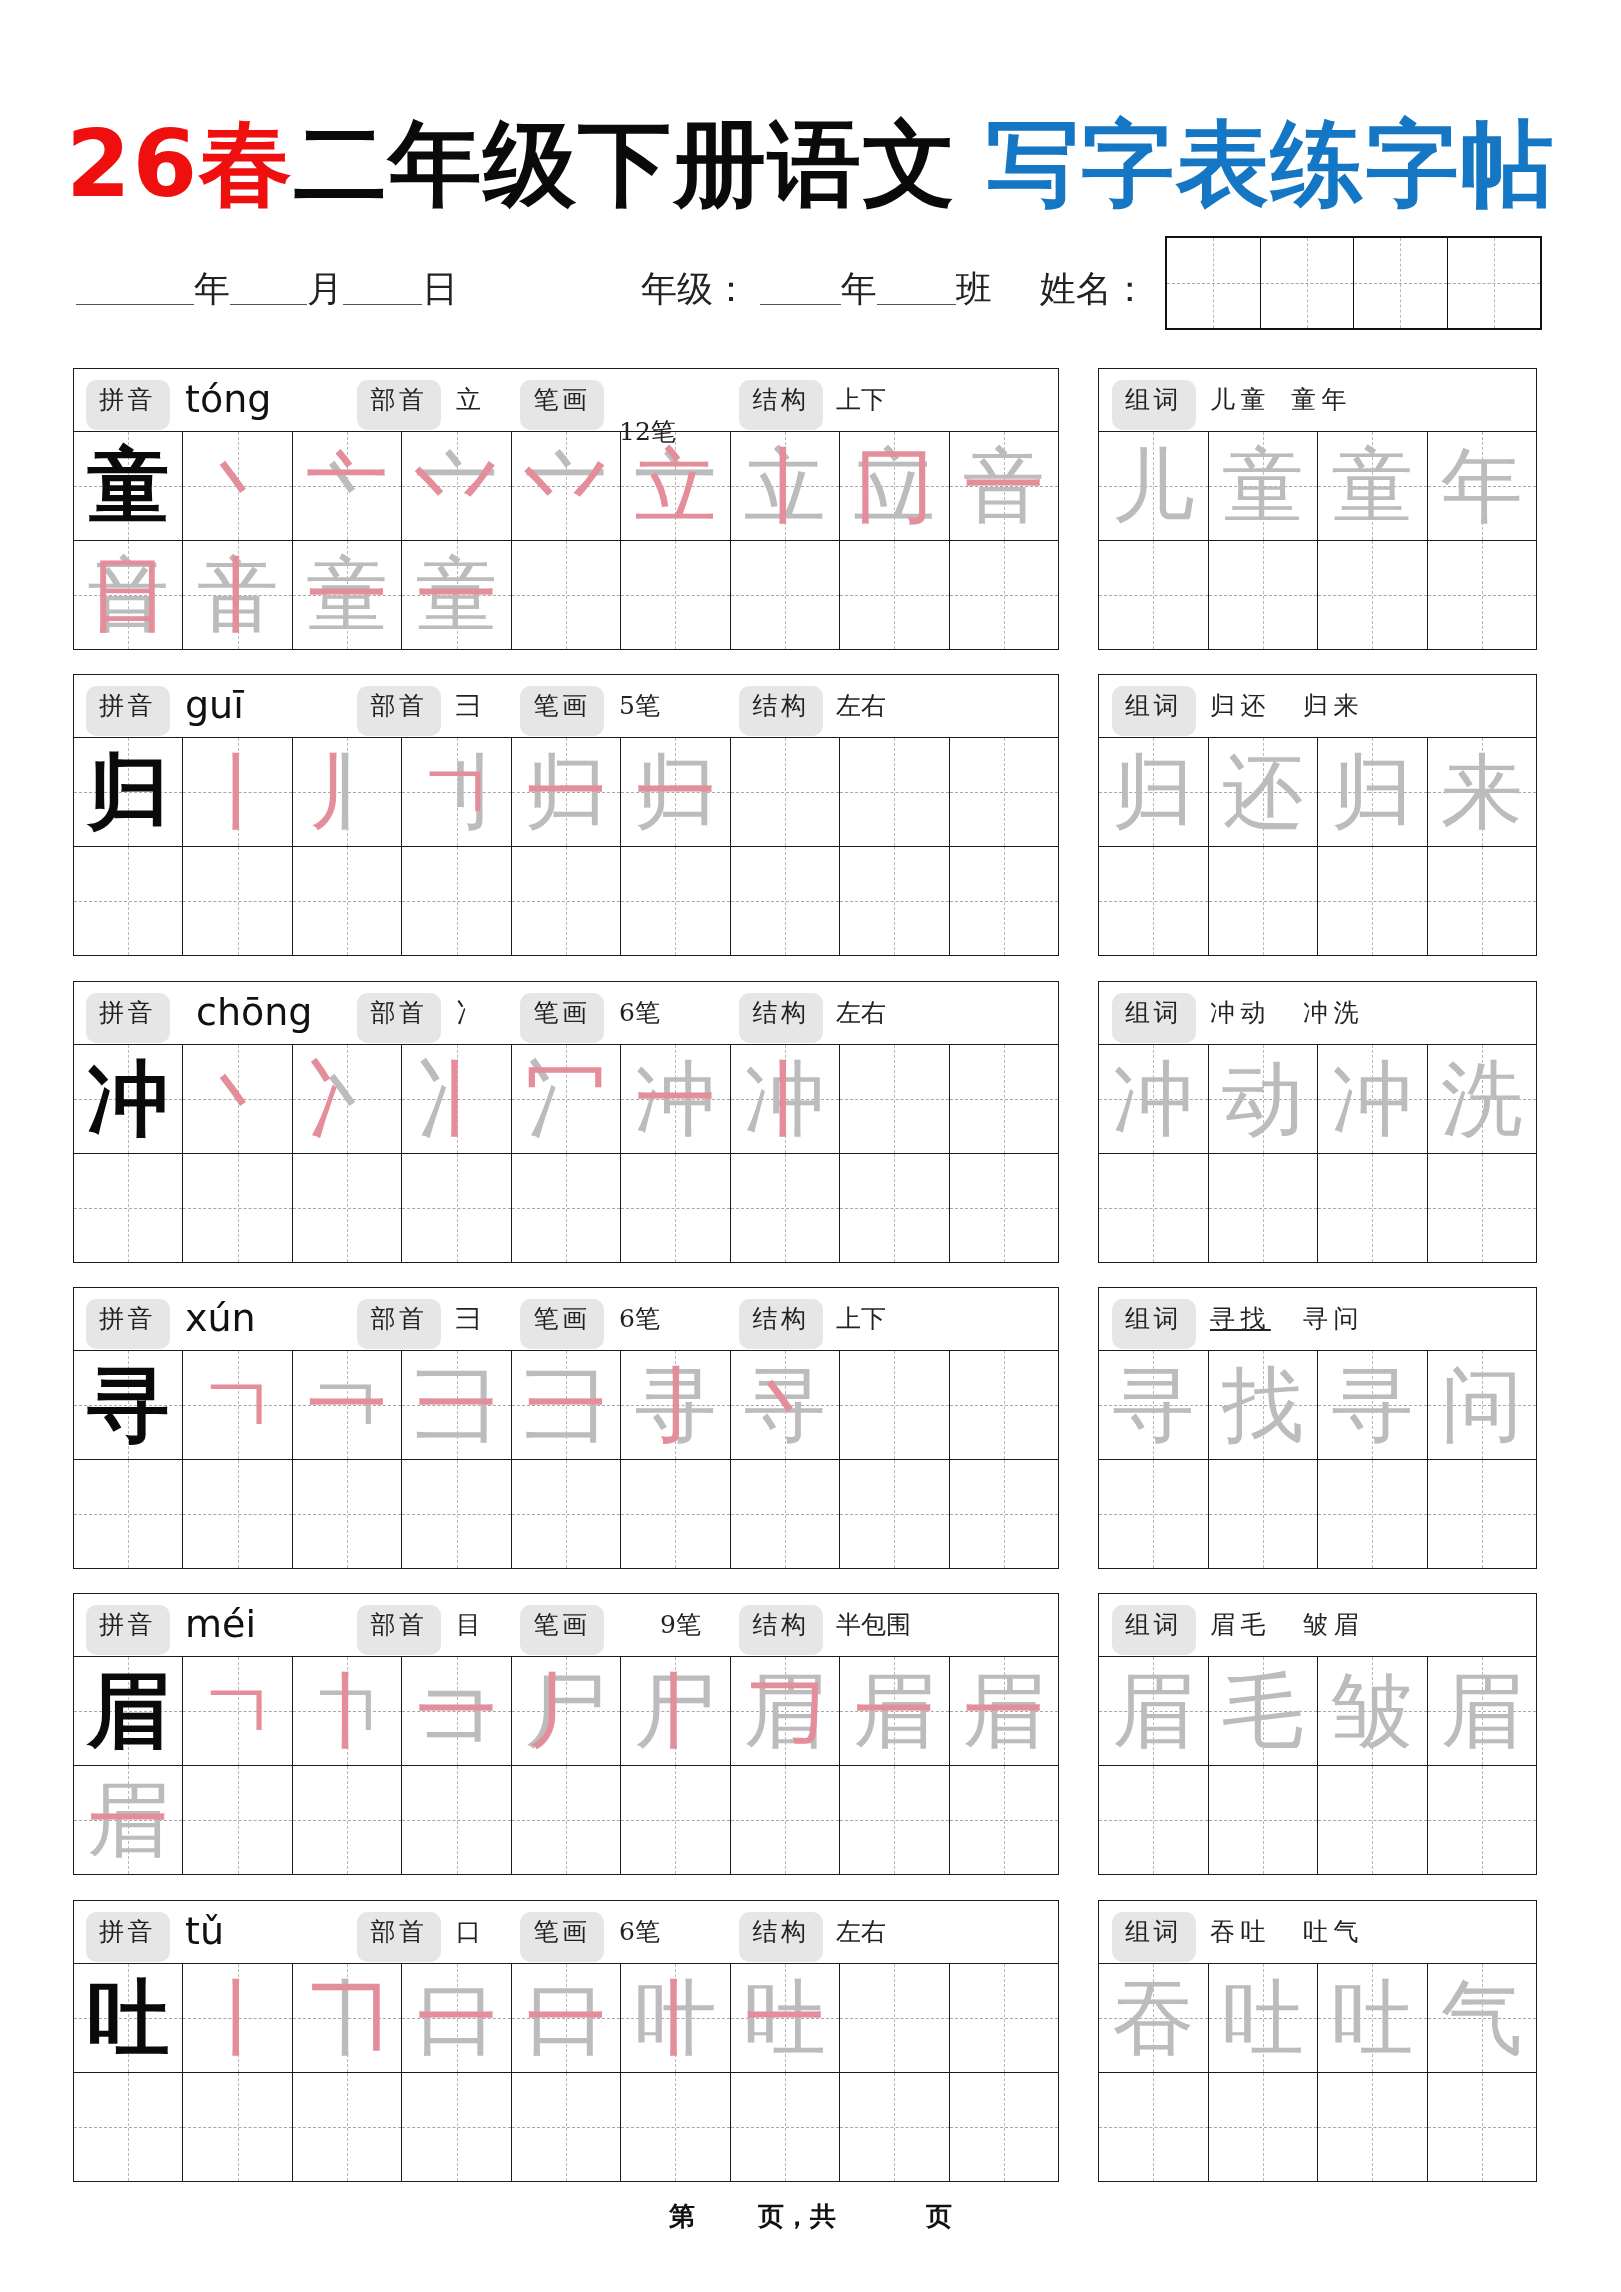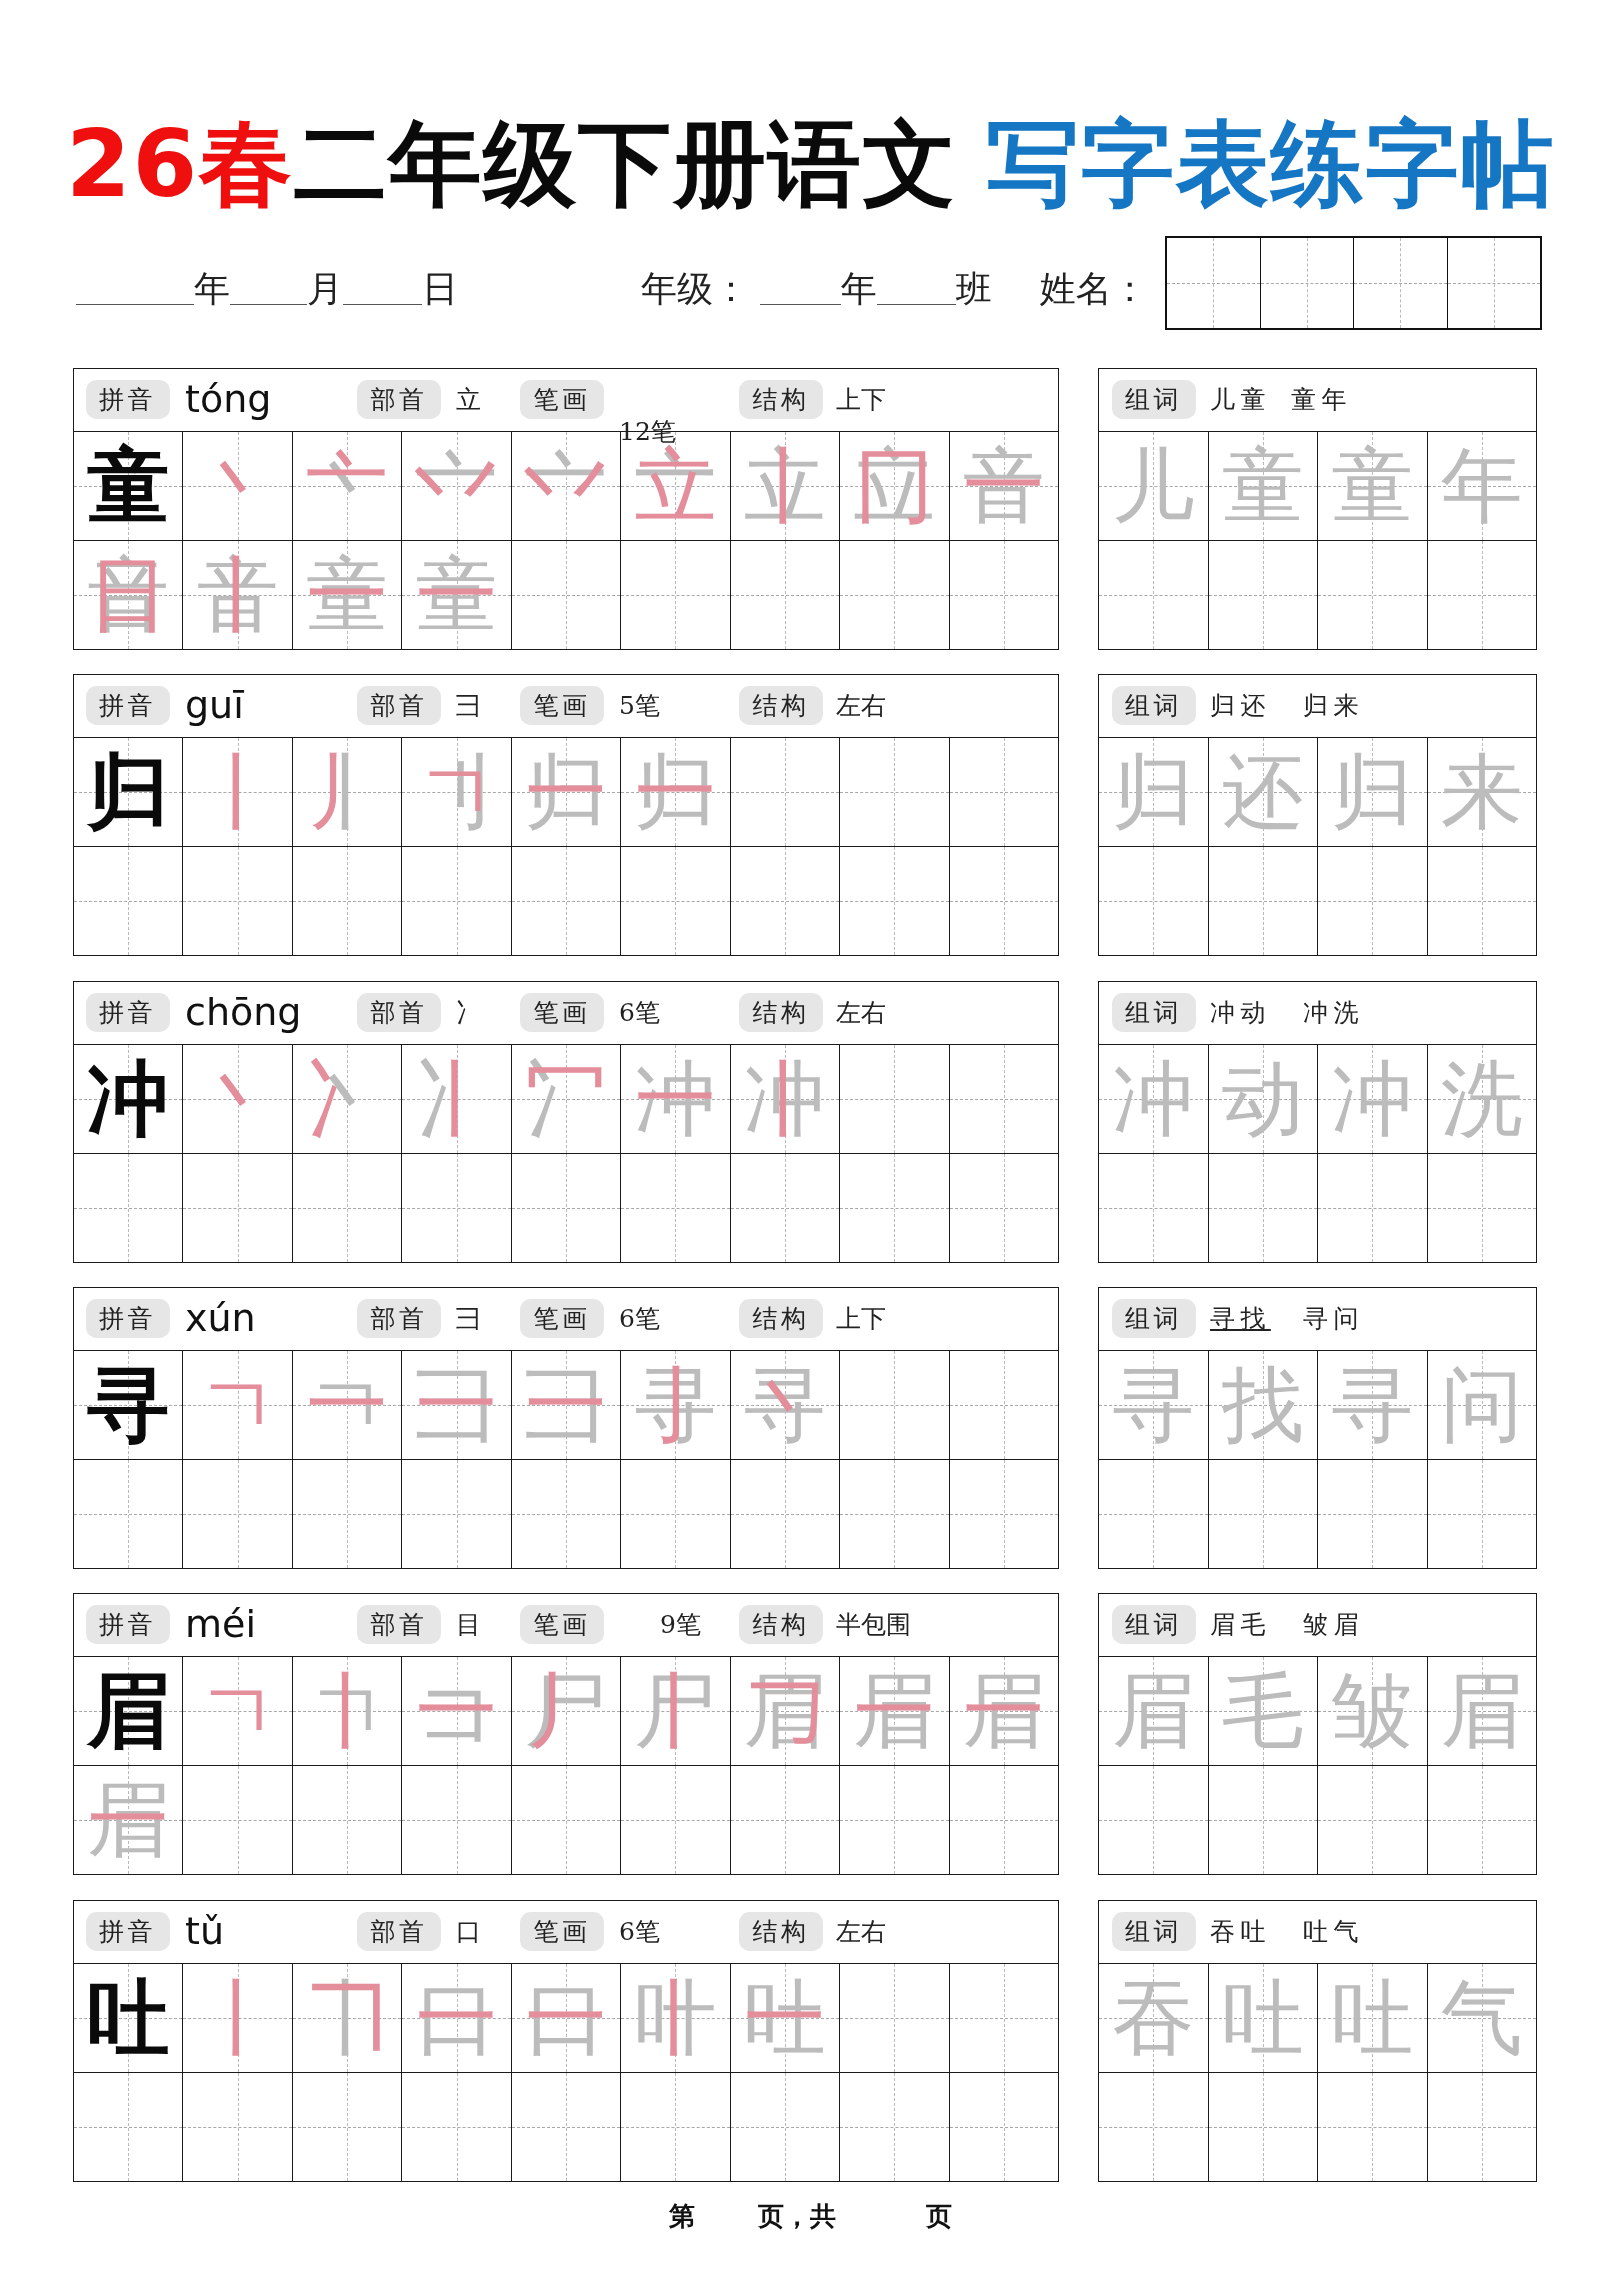--- a/index.html
+++ b/index.html
@@ -21,21 +21,21 @@
               border:2.7px solid #111; box-sizing:border-box; display:flex; }
   .namegrid .nc { flex:1; position:relative; border-left:1.8px solid #111; }
   .namegrid .nc:first-child { border-left:none; }
 
   .guide-v { position:absolute; top:0; bottom:0; left:50%; border-left:1.8px dashed #b9b9b9; }
   .guide-h { position:absolute; left:0; right:0; top:50%; border-top:1.8px dashed #a8a8a8; }
 
   .block { position:absolute; border:1.8px solid #1a1a1a; box-sizing:border-box; background:#fff; }
   .block .hdr { position:absolute; left:0; right:0; top:0; height:63px; border-bottom:1.8px solid #1a1a1a;
                 box-sizing:border-box; }
-  .pill { position:absolute; top:10.7px; height:39px; width:84px; border-radius:10.7px; background:#e6e6e6;
+  .pill { position:absolute; top:10.7px; height:50px; width:84px; border-radius:10.7px; background:#e6e6e6;
           font-size:25px; line-height:39px; text-align:center; letter-spacing:3.6px;
           font-family:"DejaVu Serif","Liberation Serif",serif; color:#222; }
   .val { position:absolute; top:10.7px; height:39px; font-size:25px; line-height:39px;
          font-family:"DejaVu Serif","Liberation Serif",serif; color:#222; white-space:nowrap; }
   .pinyin { position:absolute; top:5.4px; height:50px; font-size:38px; line-height:50px;
             font-family:"DejaVu Sans","Liberation Sans",sans-serif; color:#111; }
 
   .grid { position:absolute; left:0; right:0; top:63px; bottom:0; }
   .grow { position:absolute; left:0; right:0; height:50%; display:flex; }
   .grow.r1 { top:0; border-bottom:1.8px solid #1a1a1a; box-sizing:border-box; }
@@ -395,21 +395,21 @@
           <div class="cell">
             <div class="guide-v"></div>
             <div class="guide-h"></div>
           </div>
         </div>
       </div>
     </div>
     <div class="block" style="left: 73px; top: 981px; width: 986px; height: 282px;">
       <div class="hdr">
         <div class="pill" style="left: 11.6px;">拼音</div>
-        <div class="pinyin" style="left: 111px;">chōng</div>
+        <div class="pinyin" style="left: 122px;">chōng</div>
         <div class="pill" style="left: 283px;">部首</div>
         <div class="val" style="left: 382px;">冫</div>
         <div class="pill" style="left: 446px;">笔画</div>
         <div class="val" style="left: 545px;">6笔</div>
         <div class="pill" style="left: 665px;">结构</div>
         <div class="val" style="left: 762px;">左右</div>
       </div>
       <div class="grid">
         <div class="grow r1">
           <div class="cell">

